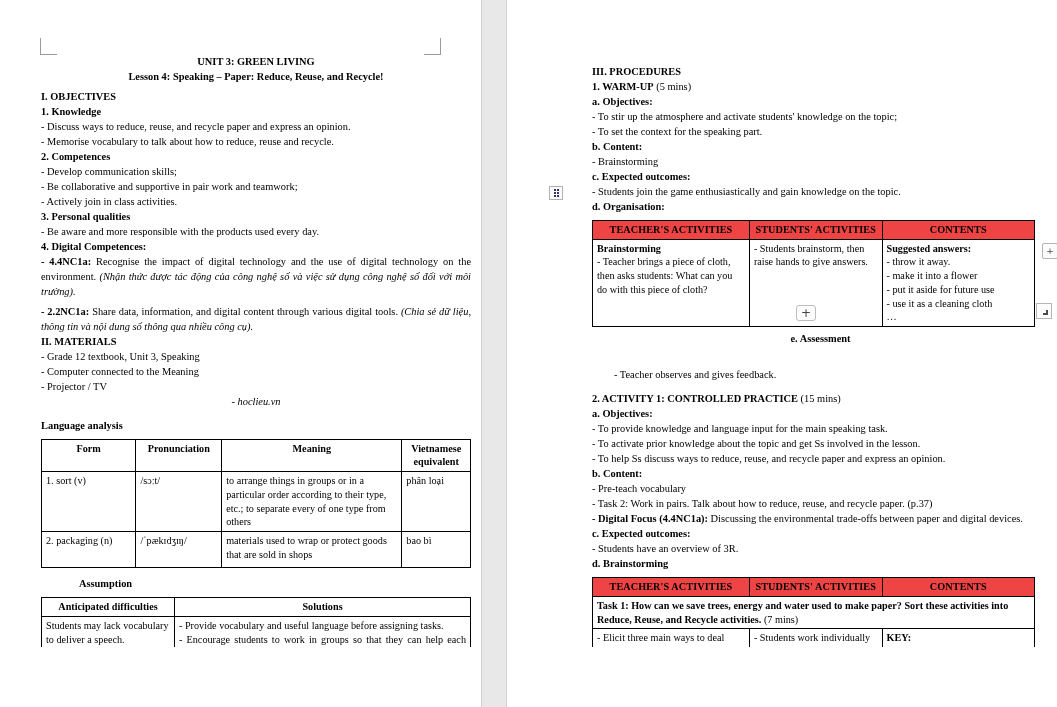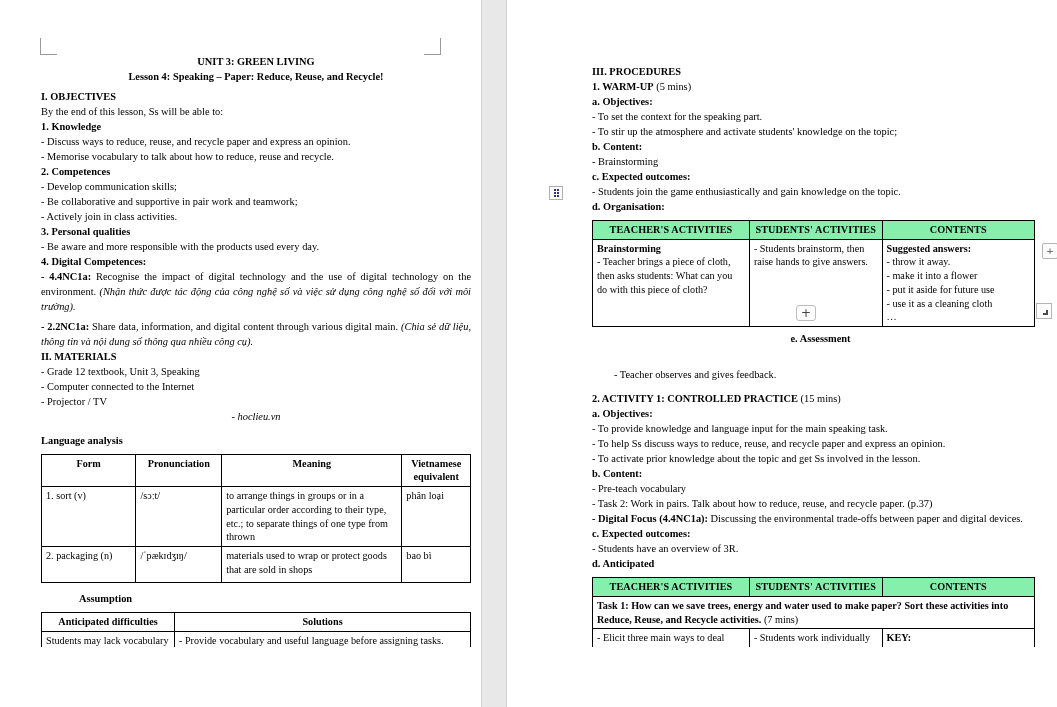--- a/index.html
+++ b/index.html
@@ -61,21 +61,21 @@
     padding:2px 4px;
     vertical-align:top;
     text-align:left;
     font-weight:normal;
   }
   table.tbl th{
     text-align:center;
     font-weight:bold;
   }
   .hdr-blue th{
-    background:#86efac;
+    background:#ef4444;
     font-variant:small-caps;
     letter-spacing:0.1px;
   }
   .cell-ctr{text-align:center;}
   .just{text-align:justify;}
 
   
   .tbl-handle{
     position:absolute;width:14px;height:14px;
     border:1px solid #b0b0b0;background:#fbfbfb;
@@ -113,42 +113,41 @@
   <div class="mark bl" style="left:40px;top:676px;"></div>
   <div class="mark br" style="left:424px;top:676px;"></div>
 
   <div class="doc" id="left-doc">
 
     <p class="ctr b">UNIT 3: GREEN LIVING</p>
     <p class="ctr b">Lesson 4: Speaking – Paper: Reduce, Reuse, and Recycle!</p>
     <div class="sp-s"></div>
 
     <p class="b">I. OBJECTIVES</p>
-    <p>By the end of this lesson, Ss will be able to:</p>
 
     <p class="b">1. Knowledge</p>
     <p>- Discuss ways to reduce, reuse, and recycle paper and express an opinion.</p>
     <p>- Memorise vocabulary to talk about how to reduce, reuse and recycle.</p>
 
     <p class="b">2. Competences</p>
     <p>- Develop communication skills;</p>
     <p>- Be collaborative and supportive in pair work and teamwork;</p>
     <p>- Actively join in class activities.</p>
 
     <p class="b">3. Personal qualities</p>
     <p>- Be aware and more responsible with the products used every day.</p>
 
     <p class="b">4. Digital Competences:</p>
     <p class="just"><span class="b">- 4.4NC1a:</span><span> Recognise the impact of digital technology and the use of digital technology on the environment. </span><span class="i">(Nhận thức được tác động của công nghệ số và việc sử dụng công nghệ số đối với môi trường).</span></p>
     <div class="sp-s"></div>
-    <p class="just"><span class="b">- 2.2NC1a:</span><span> Share data, information, and digital content through various digital main. </span><span class="i">(Chia sẻ dữ liệu, thông tin và nội dung số thông qua nhiều công cụ).</span></p>
+    <p class="just"><span class="b">- 2.2NC1a:</span><span> Share data, information, and digital content through various digital tools. </span><span class="i">(Chia sẻ dữ liệu, thông tin và nội dung số thông qua nhiều công cụ).</span></p>
 
     <p class="b">II. MATERIALS</p>
     <p>- Grade 12 textbook, Unit 3, Speaking</p>
-    <p>- Computer connected to the Internet</p>
+    <p>- Computer connected to the Meaning</p>
     <p>- Projector / TV</p>
     <p class="i">- hoclieu.vn</p>
 
     <div class="sp"></div>
     <p class="b">Language analysis</p>
     <div class="sp-s"></div>
 
     <table class="tbl">
       <colgroup>
           <col style="width:22%">
@@ -161,21 +160,21 @@
           <th>Form</th>
           <th>Pronunciation</th>
           <th>Meaning</th>
           <th>Vietnamese equivalent</th>
         </tr>
       </thead>
       <tbody>
         <tr style="height:60px;">
           <td>1. sort (v)</td>
           <td class="cell-ctr">/sɔːt/</td>
-          <td>to arrange things in groups or in a particular order according to their type, etc.; to separate things of one type from thrown</td>
+          <td>to arrange things in groups or in a particular order according to their type, etc.; to separate every of one type from others</td>
           <td>phân loại</td>
         </tr>
         <tr style="height:36px;">
           <td>2. packaging (n)</td>
           <td class="cell-ctr">/ˈpækɪdʒɪŋ/</td>
           <td>materials used to wrap or protect goods that are sold in shops</td>
           <td>bao bì</td>
         </tr>
       </tbody>
     </table>
@@ -212,22 +211,22 @@
 
 <div class="gutter"></div>
 
 <div class="page" id="page-right">
 
   <div class="doc" id="right-doc" style="left:84px;top:65px;width:443px;">
 
     <p class="b">III. PROCEDURES</p>
     <p><span class="b">1. WARM-UP</span><span> (5 mins)</span></p>
     <p class="b">a. Objectives:</p>
+    <p>- To stir up the atmosphere and activate students' knowledge on the topic;</p>
     <p>- To set the context for the speaking part.</p>
-    <p>- To stir up the atmosphere and activate students' knowledge on the topic;</p>
     <p class="b">b. Content:</p>
     <p>- Brainstorming</p>
     <p class="b">c. Expected outcomes:</p>
     <p>- Students join the game enthusiastically and gain knowledge on the topic.</p>
     <p class="b">d. Organisation:</p>
 
     <div class="sp-s"></div>
 
     <table class="tbl">
       <colgroup>
@@ -263,29 +262,29 @@
 
     <div class="sp-s"></div>
     <p class="b" style="padding-left:14px;text-align:center;">e. Assessment</p>
     <p style="padding-left:22px;margin-top:21px;">- Teacher observes and gives feedback.</p>
 
     <div class="sp"></div>
 
     <p><span class="b">2. ACTIVITY 1: CONTROLLED PRACTICE</span><span> (15 mins)</span></p>
     <p class="b">a. Objectives:</p>
     <p>- To provide knowledge and language input for the main speaking task.</p>
+    <p>- To activate prior knowledge about the topic and get Ss involved in the lesson.</p>
     <p>- To help Ss discuss ways to reduce, reuse, and recycle paper and express an opinion.</p>
-    <p>- To activate prior knowledge about the topic and get Ss involved in the lesson.</p>
     <p class="b">b. Content:</p>
     <p>- Pre-teach vocabulary</p>
     <p>- Task 2: Work in pairs. Talk about how to reduce, reuse, and recycle paper. (p.37)</p>
     <p class="just"><span class="b">- Digital Focus (4.4NC1a):</span><span> Discussing the environmental trade-offs between paper and digital devices.</span></p>
     <p class="b">c. Expected outcomes:</p>
     <p>- Students have an overview of 3R.</p>
-    <p class="b">d. Anticipated</p>
+    <p class="b">d. Brainstorming</p>
 
     <div class="sp-s"></div>
 
     <table class="tbl">
       <colgroup>
           <col style="width:35.5%">
           <col style="width:30%">
           <col style="width:34.5%">
         </colgroup>
       <thead>

